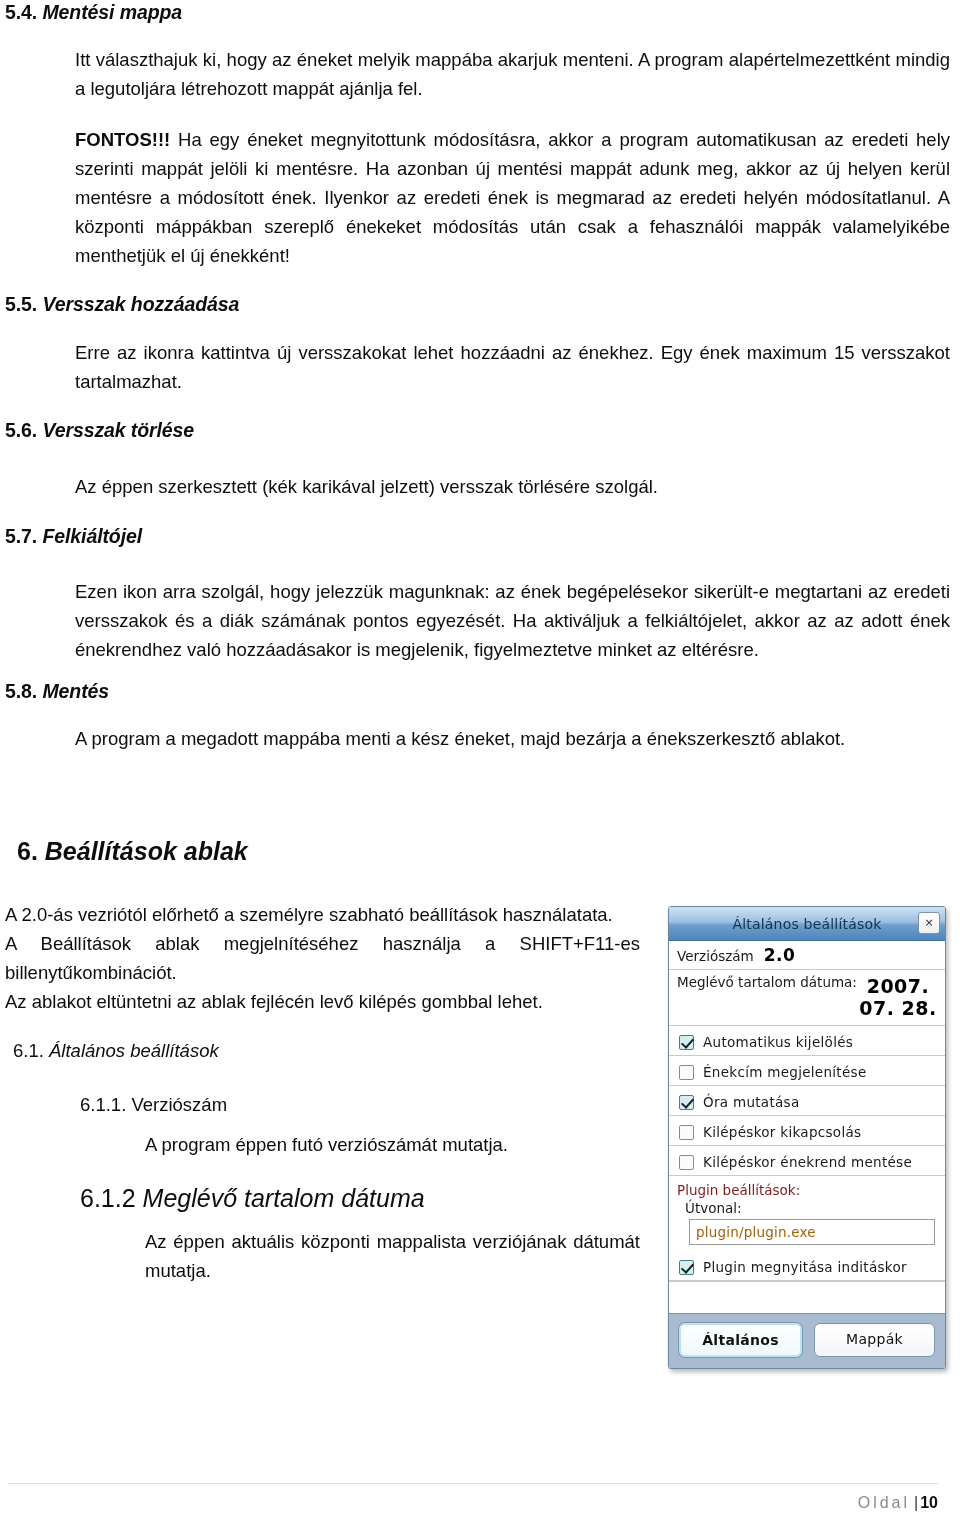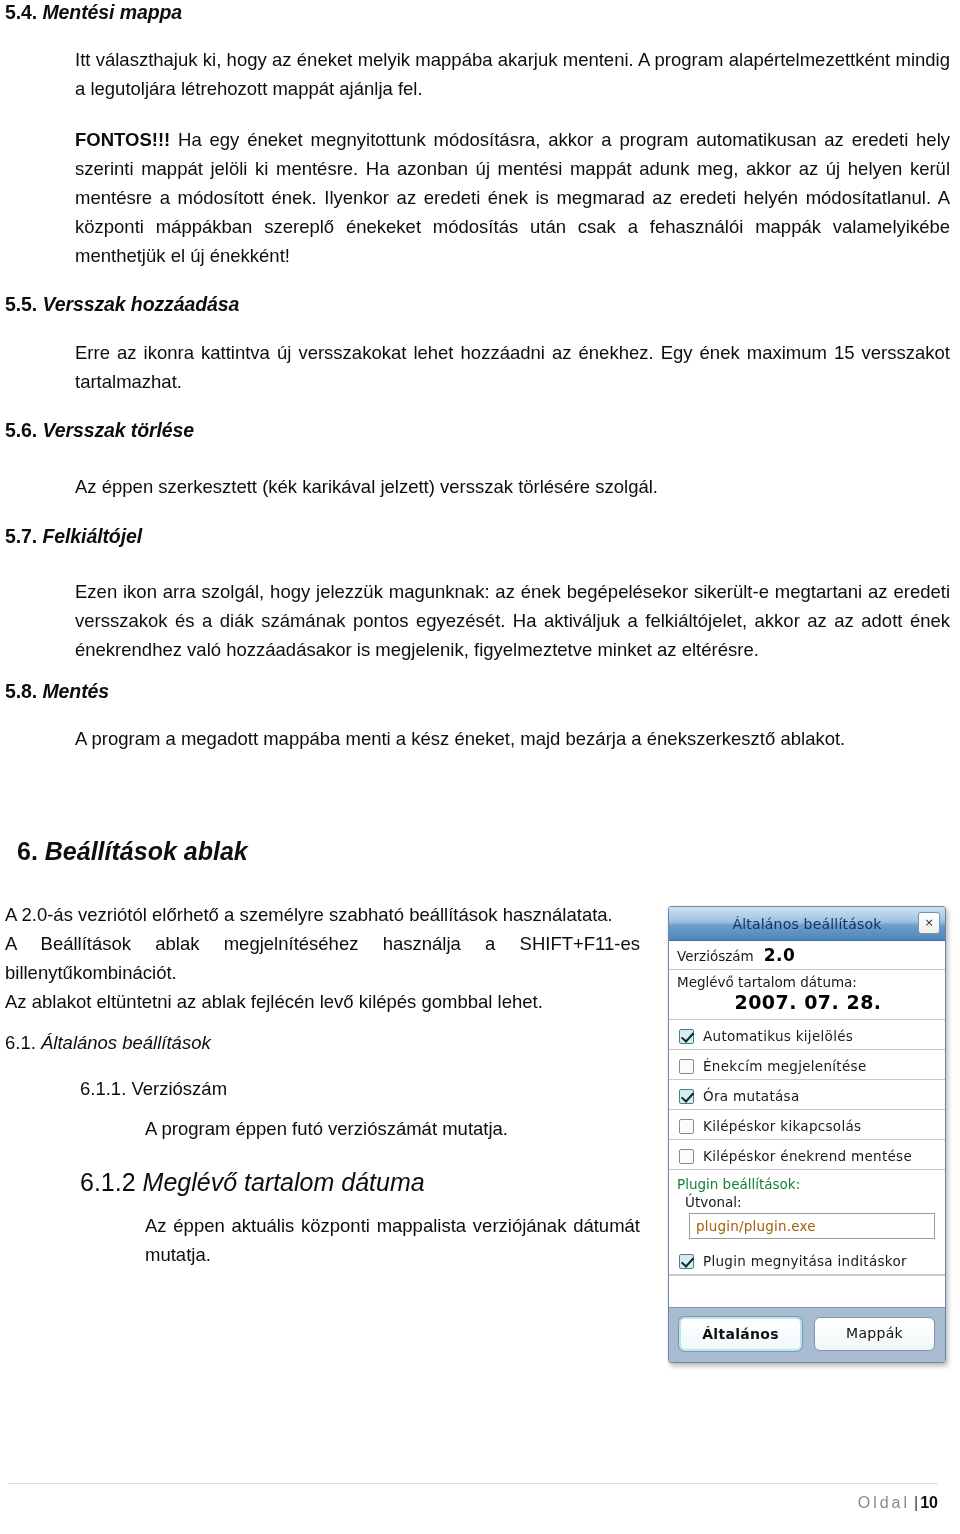--- a/index.html
+++ b/index.html
@@ -44,21 +44,21 @@
     margin: 12px;
     padding: 0 0 0 5px;
   }
   .h-main .num { font-style: normal; }
 
   .h-sub {
     font-style: italic;
     font-weight: normal;
     font-size: 18.5px;
     line-height: 1.3;
-    margin: 0;
+    margin: 8px;
     padding: 0 0 0 5px;
   }
   .h-sub .num { font-style: normal; }
 
   .h-sub2 {
     font-style: normal;
     font-weight: normal;
     font-size: 18.5px;
     line-height: 1.3;
     margin: 0;
@@ -176,21 +176,21 @@
   }
   .val-date {
     font-size: 19px;
     font-weight: bold;
     color: #000000;
     letter-spacing: 0.5px;
     display: block;
     text-align: center;
     padding: 1px 0 2px 0;
   }
-  .dlg-row.col { flex-direction: column; align-items: stretch; gap: 0; }
+  .dlg-row.col { flex-direction: row; align-items: stretch; gap: 0; }
 
   .cb-row {
     display: flex;
     align-items: flex-end;
     gap: 9px;
     border-bottom: 1px solid #c9c9c9;
     padding: 5px 6px 5px 10px;
     min-height: 30px;
   }
   .checkbox {
@@ -219,21 +219,21 @@
   }
   .cb-label {
     font-size: 13.5px;
     color: #1a1a1a;
     letter-spacing: 0.3px;
     white-space: nowrap;
   }
 
   .plug-head {
     font-size: 13.5px;
-    color: #15803d;
+    color: #7f1d1d;
     padding: 6px 6px 1px 8px;
   }
   .plug-sub {
     font-size: 13.5px;
     color: #1a1a1a;
     padding: 1px 6px 3px 16px;
   }
   .path-wrap { padding: 0 10px 6px 20px; }
   .path-input {
     width: 100%;

